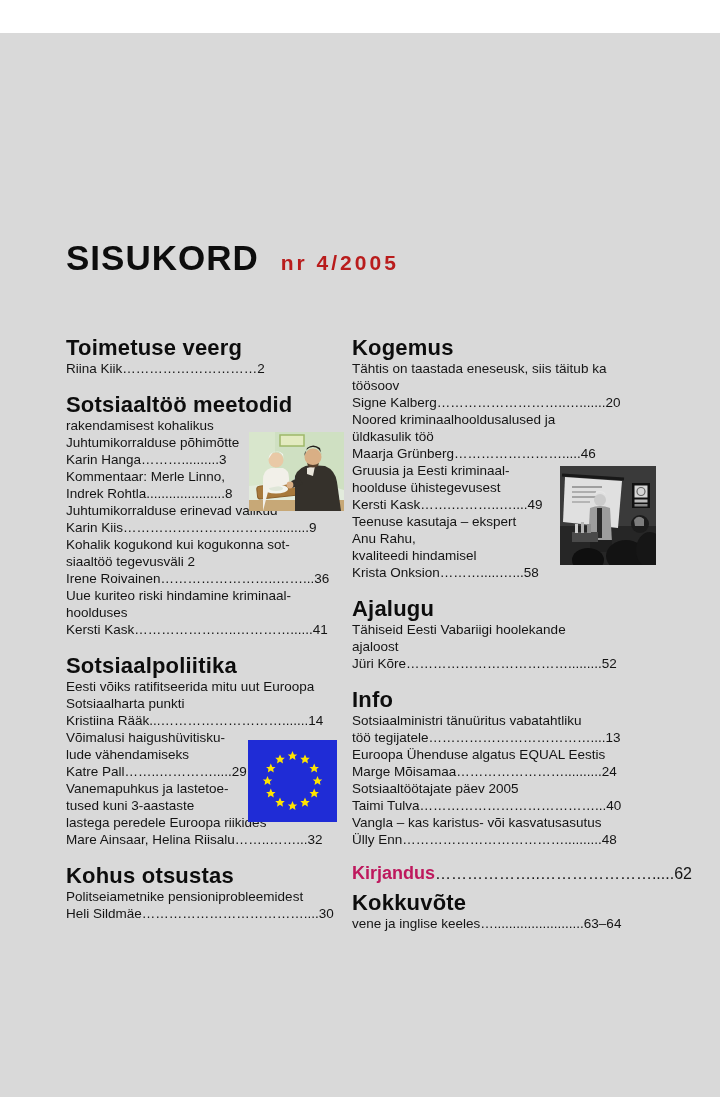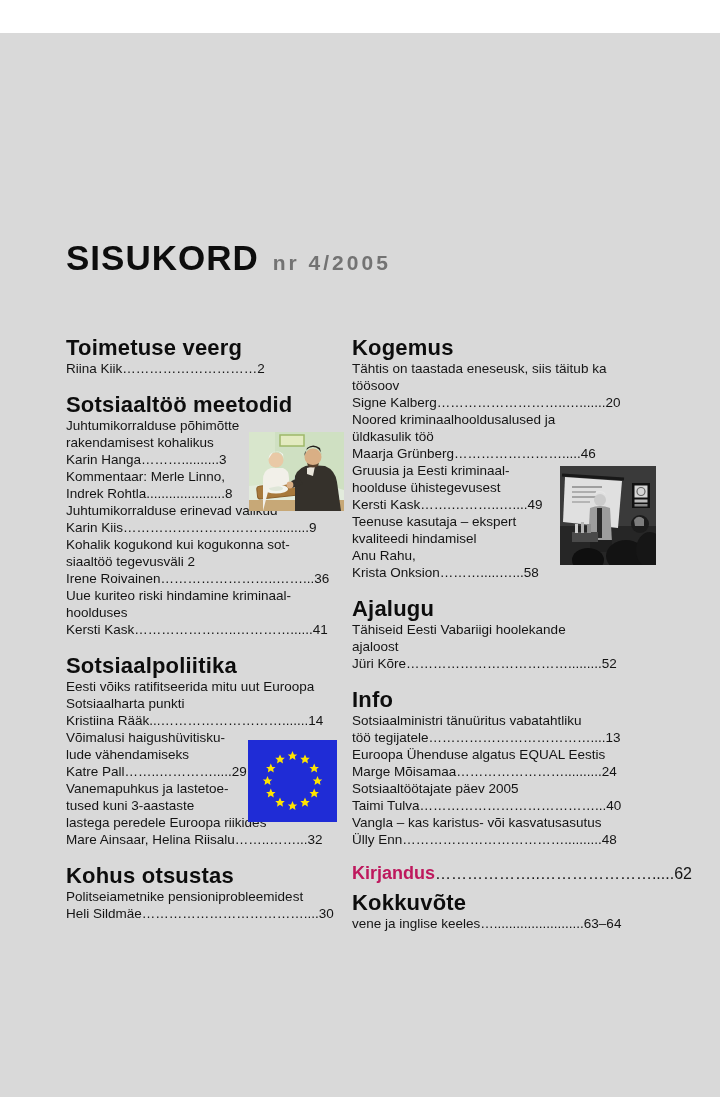--- a/index.html
+++ b/index.html
@@ -3,21 +3,21 @@
 <meta charset="utf-8">
 <style>
   html,body{margin:0;padding:0;}
   body{
     width:720px;height:1113px;position:relative;background:#ffffff;
     font-family:"Liberation Sans", sans-serif;color:#141414;overflow:hidden;
   }
   .page-bg{position:absolute;left:0;top:33px;width:720px;height:1064px;background:#d9d9d9;}
   .title{position:absolute;left:66px;top:238px;white-space:nowrap;}
   .title-main{font-size:35px;font-weight:bold;color:#0d0d0d;letter-spacing:1px;}
-  .title-issue{font-size:21px;font-weight:bold;color:#737373;letter-spacing:3px;margin-left:14px;}
+  .title-issue{font-size:21px;font-weight:bold;color:#b91c1c;letter-spacing:3px;margin-left:22px;}
   .col{position:absolute;top:337px;font-size:13.5px;line-height:17px;}
   .col-left{left:66px;width:284px;}
   .col-right{left:352px;width:286px;}
   .sec{margin:0 0 17px 0;}
   .sec h2{font-size:22px;line-height:21px;margin:0 0 2px 0;font-weight:bold;color:#0d0d0d;letter-spacing:0.2px;}
   .line{white-space:nowrap;}
   .h-inline{display:block;white-space:nowrap;}
   .h-inline .hword{font-size:18px;font-weight:bold;color:#be185d;}
   .h-inline .hrest{font-size:16px;font-weight:normal;}
   .sec-kirjandus{margin-bottom:9px;}
@@ -38,22 +38,22 @@
 
 <div class="col col-left">
 
   <div class="sec">
     <h2>Toimetuse veerg</h2>
     <div class="line">Riina Kiik…………………………2</div>
   </div>
 
   <div class="sec">
     <h2>Sotsiaaltöö meetodid</h2>
+    <div class="line">rakendamisest kohalikus</div>
     <div class="line">Juhtumikorralduse põhimõtte</div>
-    <div class="line">rakendamisest kohalikus</div>
     <div class="line">Karin Hanga………..........3</div>
     <div class="line">Kommentaar: Merle Linno,</div>
     <div class="line">Indrek Rohtla.....................8</div>
     <div class="line">Juhtumikorralduse erinevad valikud</div>
     <div class="line">Karin Kiis……………………………..........9</div>
     <div class="line">Kohalik kogukond kui kogukonna sot-</div>
     <div class="line">siaaltöö tegevusväli 2</div>
     <div class="line">Irene Roivainen……………………..……...36</div>
     <div class="line">Uue kuriteo riski hindamine kriminaal-</div>
     <div class="line">hoolduses</div>
@@ -89,22 +89,22 @@
     <div class="line">Tähtis on taastada eneseusk, siis täitub ka</div>
     <div class="line">töösoov</div>
     <div class="line">Signe Kalberg………………………..….......20</div>
     <div class="line">Noored kriminaalhooldusalused ja</div>
     <div class="line">üldkasulik töö</div>
     <div class="line">Maarja Grünberg…………………….....46</div>
     <div class="line">Gruusia ja Eesti kriminaal-</div>
     <div class="line">hoolduse ühistegevusest</div>
     <div class="line">Kersti Kask…….………..…....49</div>
     <div class="line">Teenuse kasutaja – ekspert</div>
+    <div class="line">Anu Rahu,</div>
     <div class="line">kvaliteedi hindamisel</div>
-    <div class="line">Anu Rahu,</div>
     <div class="line">Krista Onksion……….....…...58</div>
   </div>
 
   <div class="sec">
     <h2>Ajalugu</h2>
     <div class="line">Tähiseid Eesti Vabariigi hoolekande</div>
     <div class="line">ajaloost</div>
     <div class="line">Jüri Kõre……………………………….........52</div>
   </div>
 

